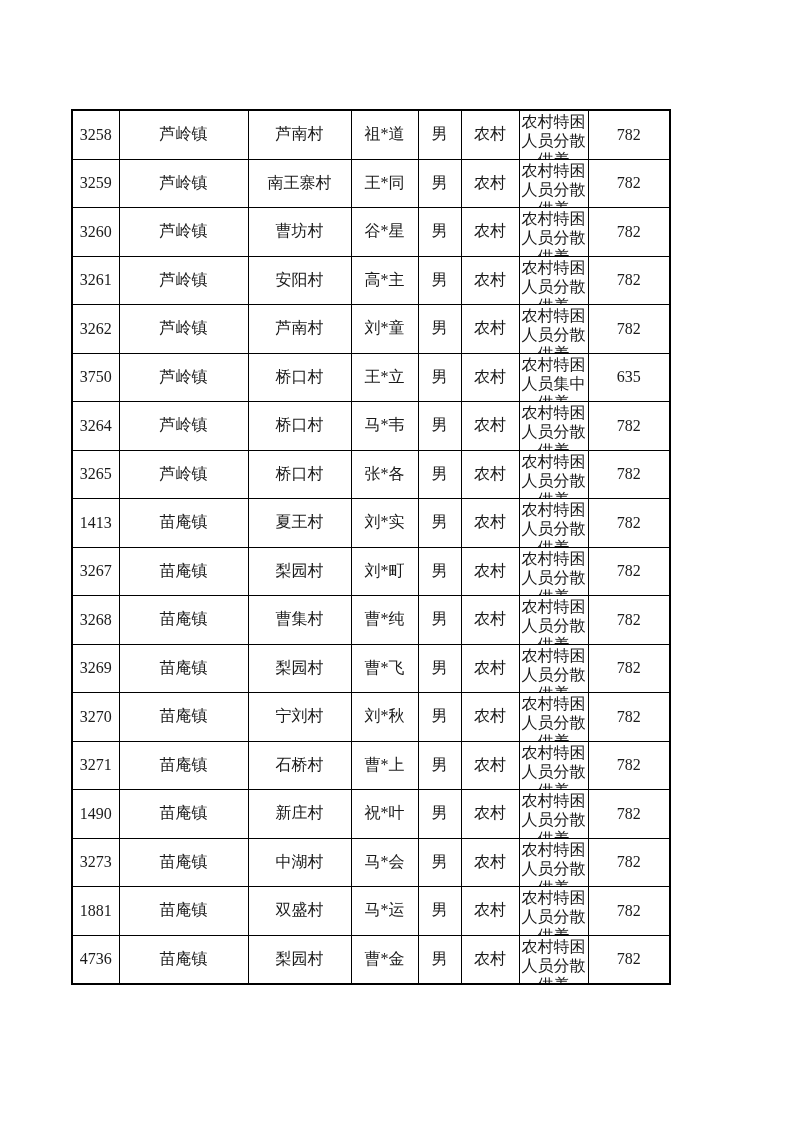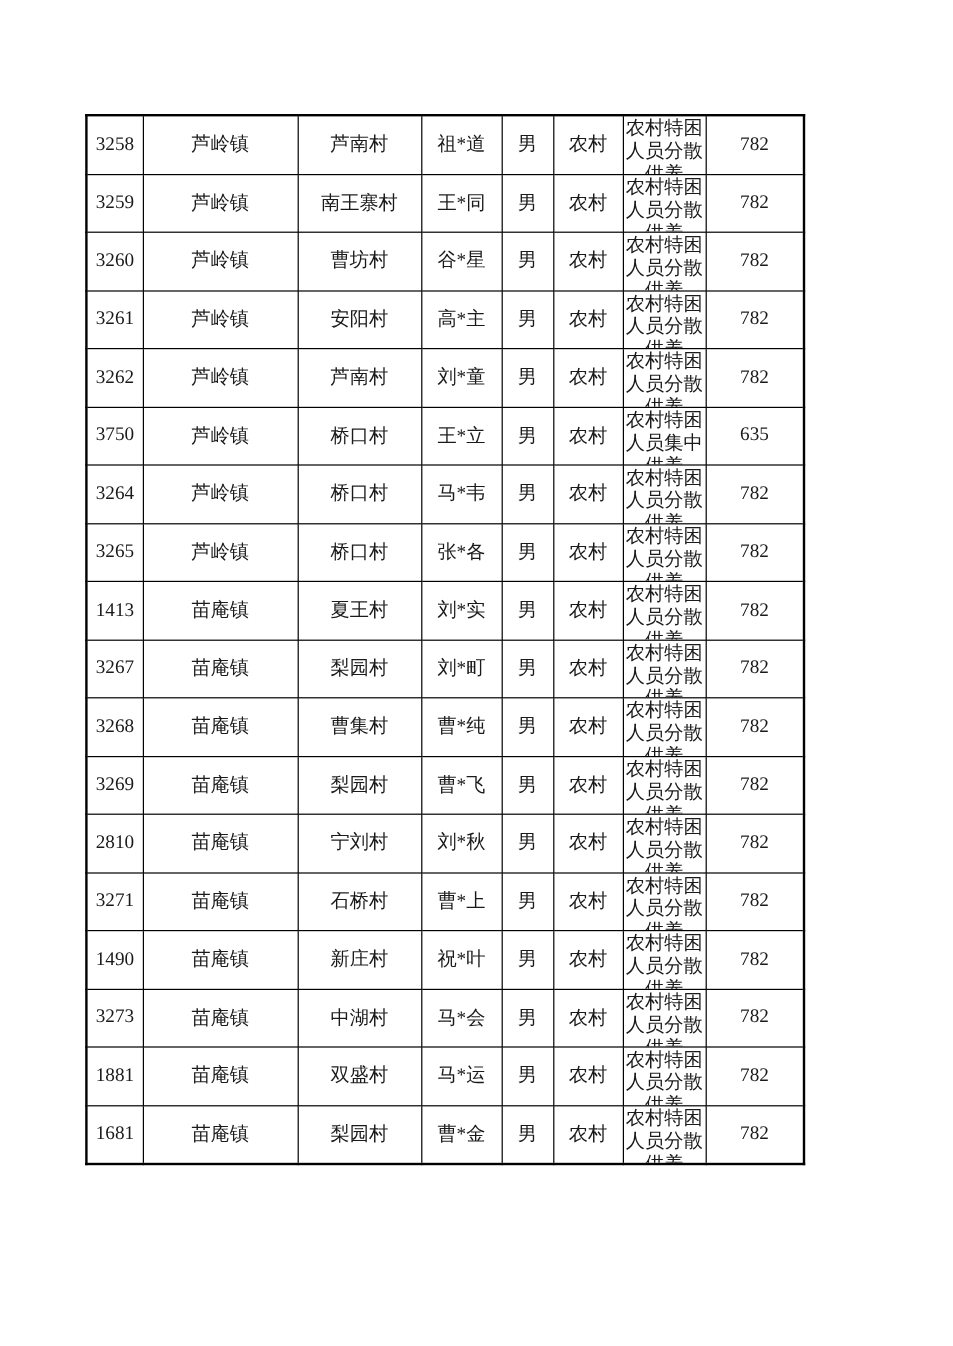--- a/index.html
+++ b/index.html
@@ -8,21 +8,21 @@
       height: 1122px;
       position: relative;
       background: #ffffff;
       font-family: "Liberation Serif", "DejaVu Serif", serif;
       color: #1a1a1a;
       overflow: hidden;
     }
     .table-wrap {
       position: absolute;
       left: 71px;
-      top: 95px;
+      top: 109px;
       border-radius: 22px;
     }
     table.records {
       border-collapse: collapse;
       table-layout: fixed;
       width: 598px;
       border: 2px solid #000000;
     }
     table.records td {
       border: 1.5px solid #000000;
@@ -223,21 +223,21 @@
     <td>曹*飞</td>
     <td>男</td>
     <td>农村</td>
     <td class="cat-cell">
       <div class="cat-text">农村特困人员分散供养</div>
     </td>
     <td>782</td>
   </tr>
 
   <tr>
-    <td>2810</td>
+    <td>3270</td>
     <td>苗庵镇</td>
     <td>宁刘村</td>
     <td>刘*秋</td>
     <td>男</td>
     <td>农村</td>
     <td class="cat-cell">
       <div class="cat-text">农村特困人员分散供养</div>
     </td>
     <td>782</td>
   </tr>
@@ -288,21 +288,21 @@
     <td>马*运</td>
     <td>男</td>
     <td>农村</td>
     <td class="cat-cell">
       <div class="cat-text">农村特困人员分散供养</div>
     </td>
     <td>782</td>
   </tr>
 
   <tr>
-    <td>1681</td>
+    <td>4736</td>
     <td>苗庵镇</td>
     <td>梨园村</td>
     <td>曹*金</td>
     <td>男</td>
     <td>农村</td>
     <td class="cat-cell">
       <div class="cat-text">农村特困人员分散供养</div>
     </td>
     <td>782</td>
   </tr>

